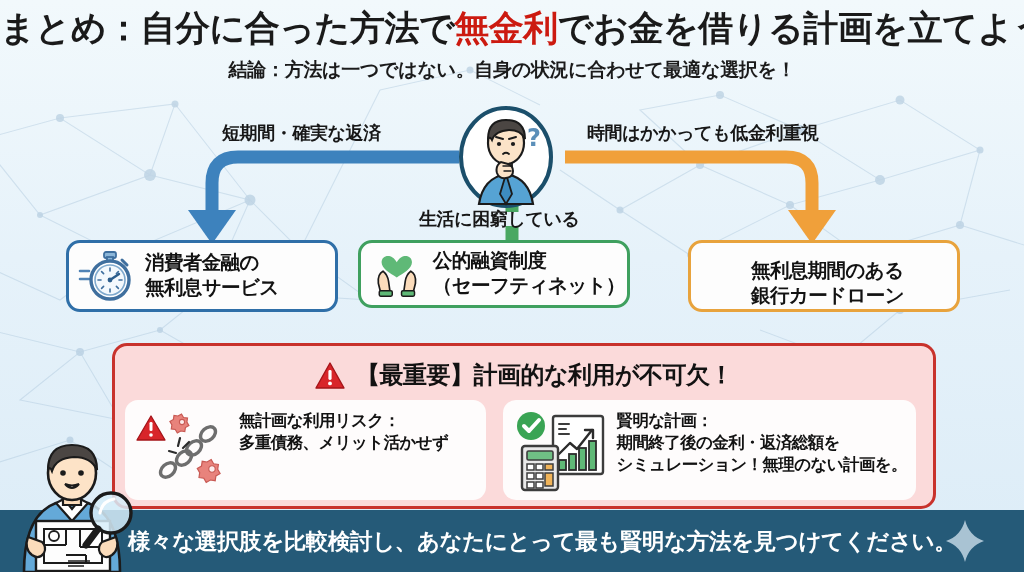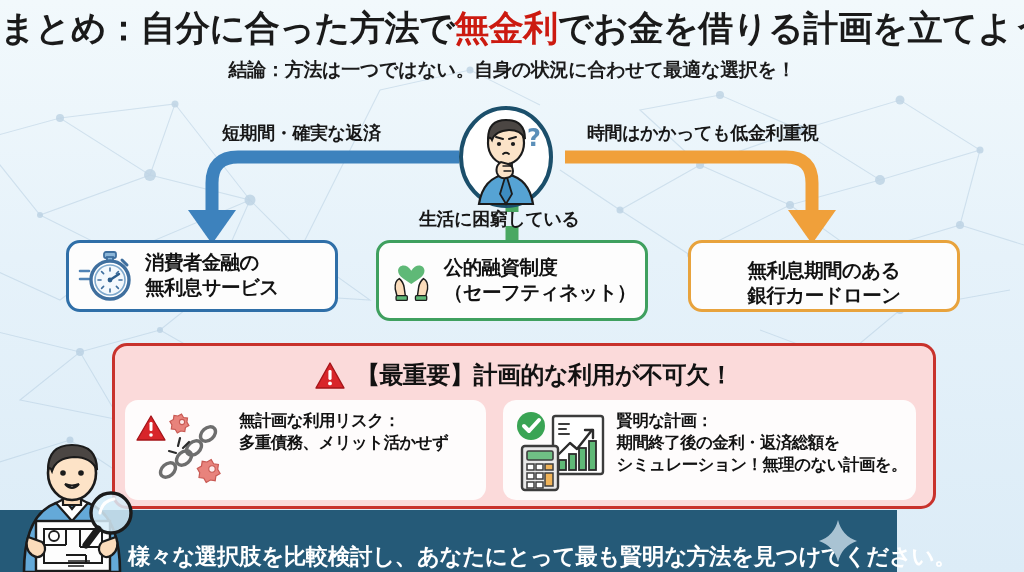--- a/index.html
+++ b/index.html
@@ -53,28 +53,28 @@
   
   .avatar {
     position:absolute; left:459px; top:106px; width:94px; height:102px; z-index:8;
   }
 
   
   .card {
     position:absolute; z-index:7;
     background:#fdfdfd; border-radius:14px;
     display:flex; align-items:center; gap:9px;
-    padding:7px 9px 7px 9px;
+    padding:7px 2px 7px 9px;
   }
   .card .card-text {
     font-size:19.5px; font-weight:bold; color:#121212;
     line-height:1.28; letter-spacing:-0.6px; white-space:nowrap;
   }
   #card-left   { left:66px;  top:240px; width:272px; height:72px; border:3.5px solid #2f6fa8; }
-  #card-mid    { left:376px; top:240px; width:272px; height:81px; border:3.5px solid #3fa05f; }
+  #card-mid    { left:358px; top:240px; width:272px; height:68px; border:3.5px solid #3fa05f; }
   #card-right  { left:688px; top:240px; width:272px; height:72px; border:3.5px solid #e8a33d;flex-direction:column; }
 
   
   #warn-panel {
     position:absolute; left:112px; top:343px; width:824px; height:166px; z-index:6;
     background:#fbdada; border:3px solid #c8322c; border-radius:15px;
   }
   #warn-head {
     display:flex; align-items:center; justify-content:center; gap:11px;
     margin-top:10px; height:38px;
@@ -90,23 +90,23 @@
     padding:10px 9px 8px 11px;
   }
   .sub-card .sc-text {
     font-size:16.5px; font-weight:bold; color:#121212;
     line-height:1.32; letter-spacing:-0.6px; white-space:nowrap;
   }
   .sub-card .sc-text .sc-line { display:block; }
 
   
   #banner {
-    position:absolute; left:0; bottom:0; width:897px; height:62px; z-index:5;
+    position:absolute; left:0; bottom:0; width:1024px; height:62px; z-index:5;
     background:#255a78;
-    display:flex; align-items:flex-end;
+    display:flex; align-items:center;
   }
   #banner-text {
     margin-left:128px;
     font-size:22.5px; font-weight:bold; color:#ffffff;
     letter-spacing:-0.4px; white-space:nowrap;
   }
   #banner-sparkle { position:absolute; right:38px; top:8px; }
   #banner-person { position:absolute; left:6px; bottom:0; z-index:9; }
 </style>
 </head>

